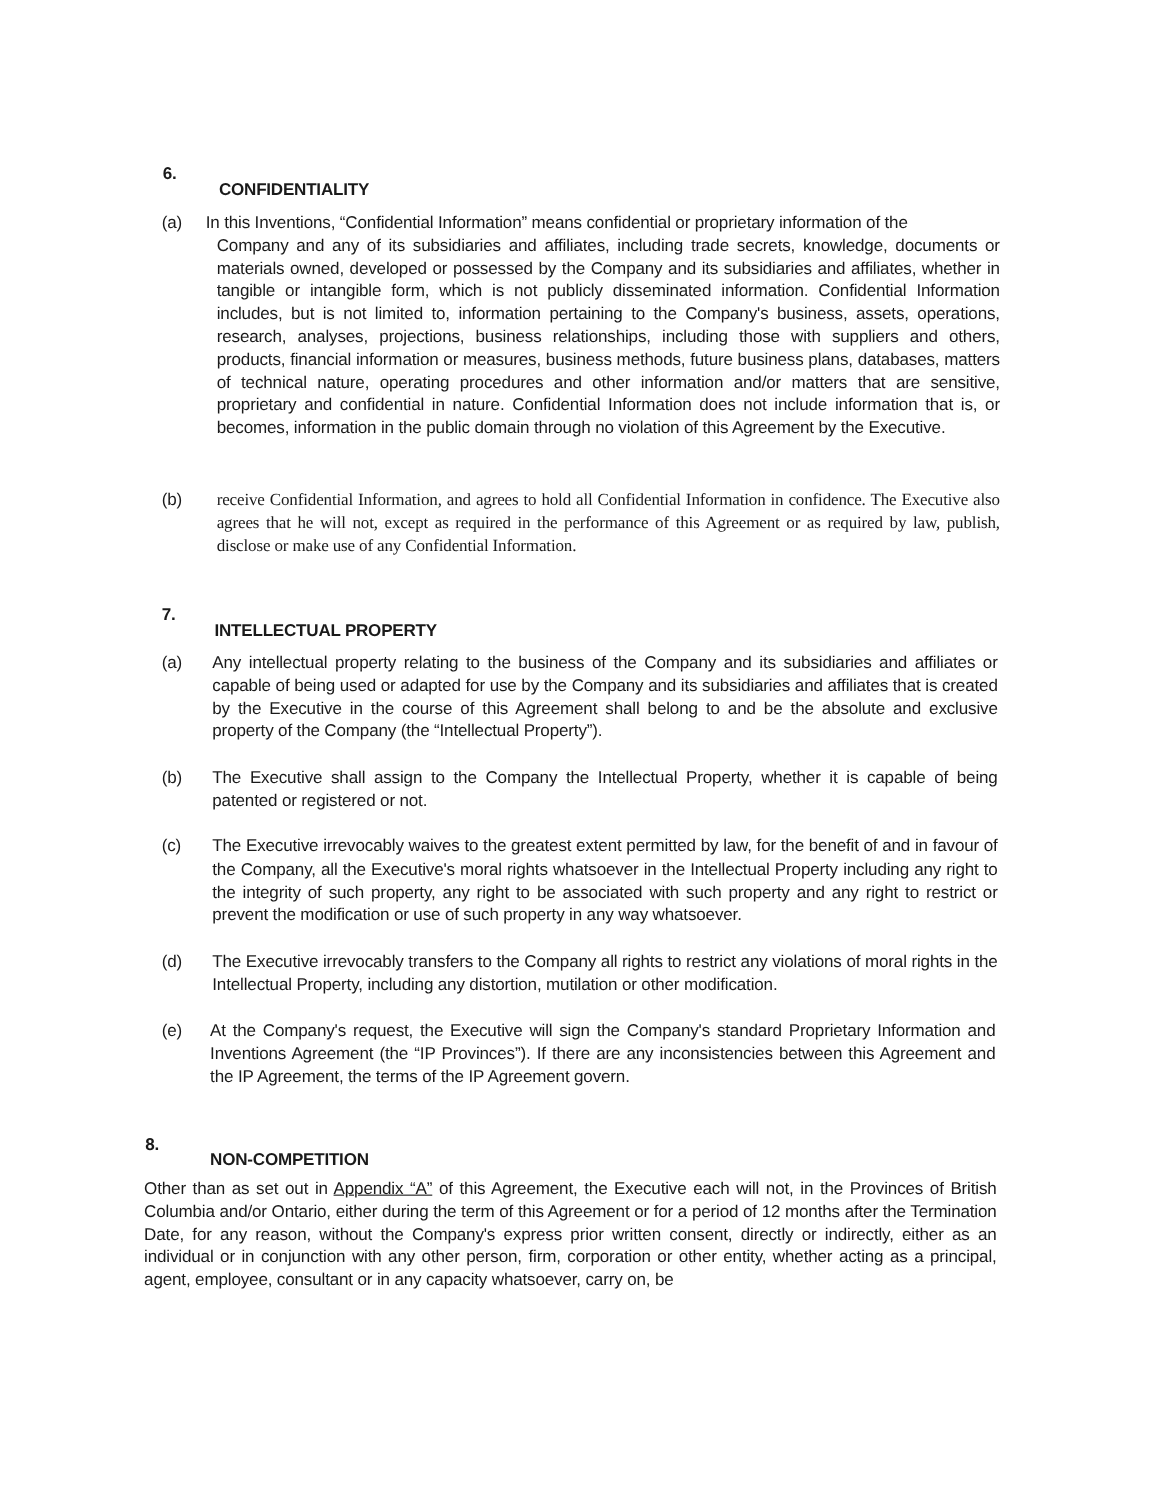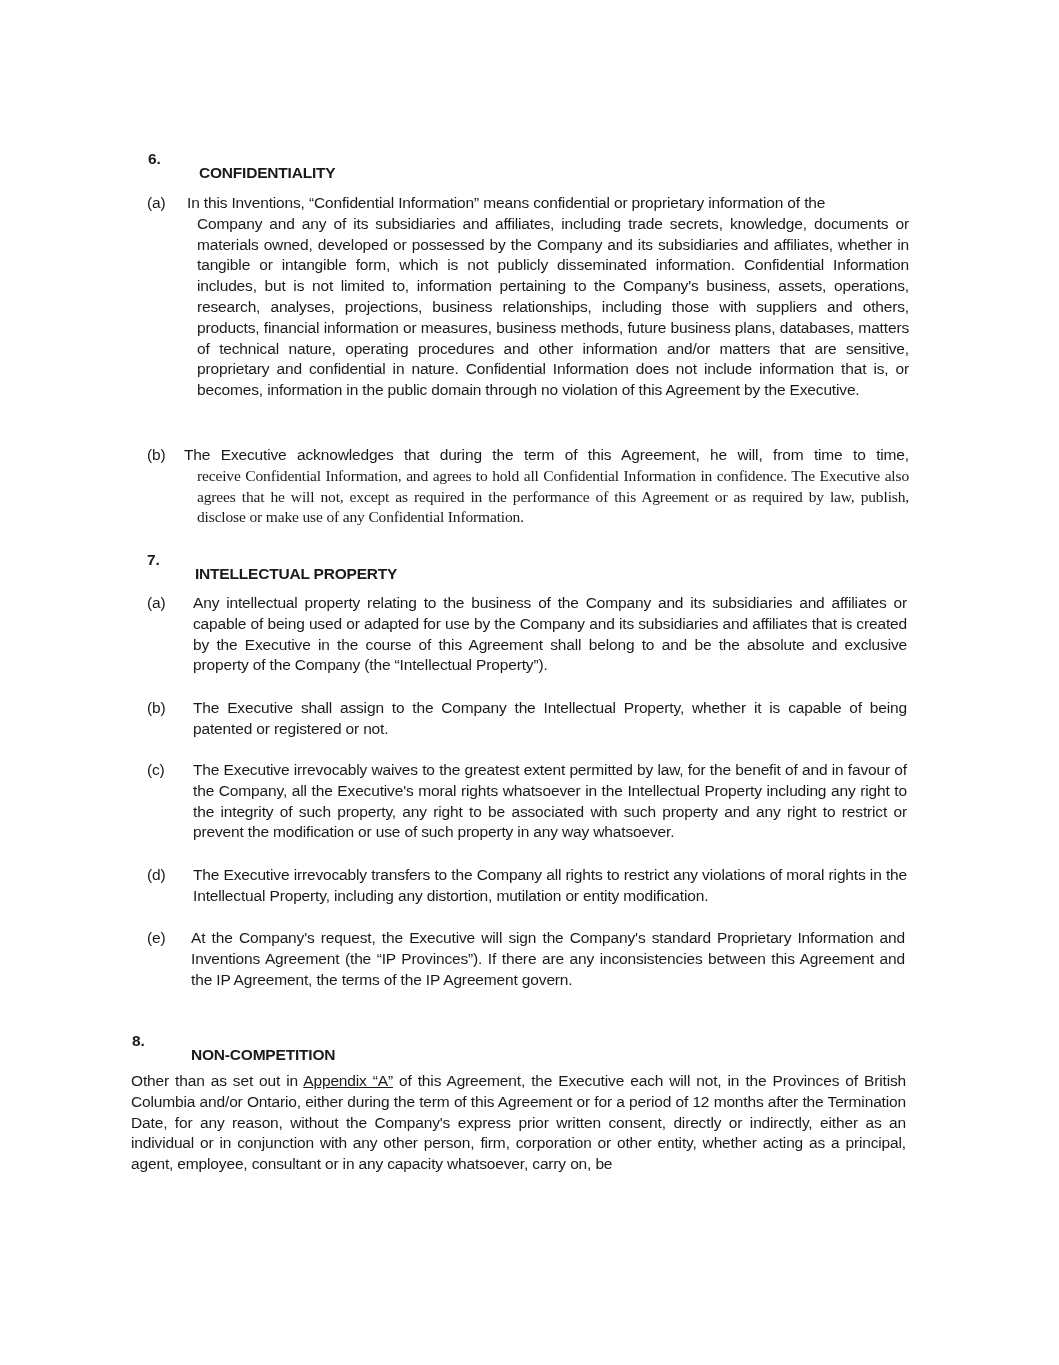--- a/index.html
+++ b/index.html
@@ -33,21 +33,20 @@
   </div>
 
   <div class="para" style="left:147px; top:193px; width:762px;">
     <span class="label" style="left:0;">(a)</span>
     <div style="padding-left:40px;"><span>In this Inventions, “</span><b>Confidential Information</b><span>” means confidential or proprietary information of the</span></div>
     <div style="padding-left:50px;">Company and any of its subsidiaries and affiliates, including trade secrets, knowledge, documents or materials owned, developed or possessed by the Company and its subsidiaries and affiliates, whether in tangible or intangible form, which is not publicly disseminated information. Confidential Information includes, but is not limited to, information pertaining to the Company's business, assets, operations, research, analyses, projections, business relationships, including those with suppliers and others, products, financial information or measures, business methods, future business plans, databases, matters of technical nature, operating procedures and other information and/or matters that are sensitive, proprietary and confidential in nature. Confidential Information does not include information that is, or becomes, information in the public domain through no violation of this Agreement by the Executive.</div>
   </div>
 
   <div class="para" style="left:147px; top:445px; width:762px;">
     <span class="label" style="left:0;">(b)</span>
-    <div style="padding-left:37px; text-align:justify; text-align-last:justify;">The Executive acknowledges that during the term of this Agreement, he will, from time to time,</div>
     <div style="padding-left:50px;font-family:Liberation Serif, serif;">receive Confidential Information, and agrees to hold all Confidential Information in confidence. The Executive also agrees that he will not, except as required in the performance of this Agreement or as required by law, publish, disclose or make use of any Confidential Information.</div>
   </div>
 
   <div class="heading" style="left:147px; top:551px; width:400px;">
     <span class="num">7.</span>
     <span class="title" style="left:48px;">INTELLECTUAL PROPERTY</span>
   </div>
 
   <div class="para" style="left:147px; top:593px; width:760px;">
     <span class="label">(a)</span>
@@ -59,21 +58,21 @@
     <div style="padding-left:46px;">The Executive shall assign to the Company the Intellectual Property, whether it is capable of being patented or registered or not.</div>
   </div>
 
   <div class="para" style="left:147px; top:760px; width:760px;">
     <span class="label">(c)</span>
     <div style="padding-left:46px;">The Executive irrevocably waives to the greatest extent permitted by law, for the benefit of and in favour of the Company, all the Executive's moral rights whatsoever in the Intellectual Property including any right to the integrity of such property, any right to be associated with such property and any right to restrict or prevent the modification or use of such property in any way whatsoever.</div>
   </div>
 
   <div class="para" style="left:147px; top:865px; width:760px;">
     <span class="label">(d)</span>
-    <div style="padding-left:46px;">The Executive irrevocably transfers to the Company all rights to restrict any violations of moral rights in the Intellectual Property, including any distortion, mutilation or entity modification.</div>
+    <div style="padding-left:46px;">The Executive irrevocably transfers to the Company all rights to restrict any violations of moral rights in the Intellectual Property, including any distortion, mutilation or other modification.</div>
   </div>
 
   <div class="para" style="left:147px; top:928px; width:758px;">
     <span class="label">(e)</span>
     <div style="padding-left:44px;"><span>At the Company's request, the Executive will sign the Company's standard Proprietary Information and Inventions Agreement (the “</span><b>IP Provinces</b><span>”). If there are any inconsistencies between this Agreement and the IP Agreement, the terms of the IP Agreement govern.</span></div>
   </div>
 
   <div class="heading" style="left:132px; top:1032px; width:400px;">
     <span class="num">8.</span>
     <span class="title" style="left:59px;">NON-COMPETITION</span>

